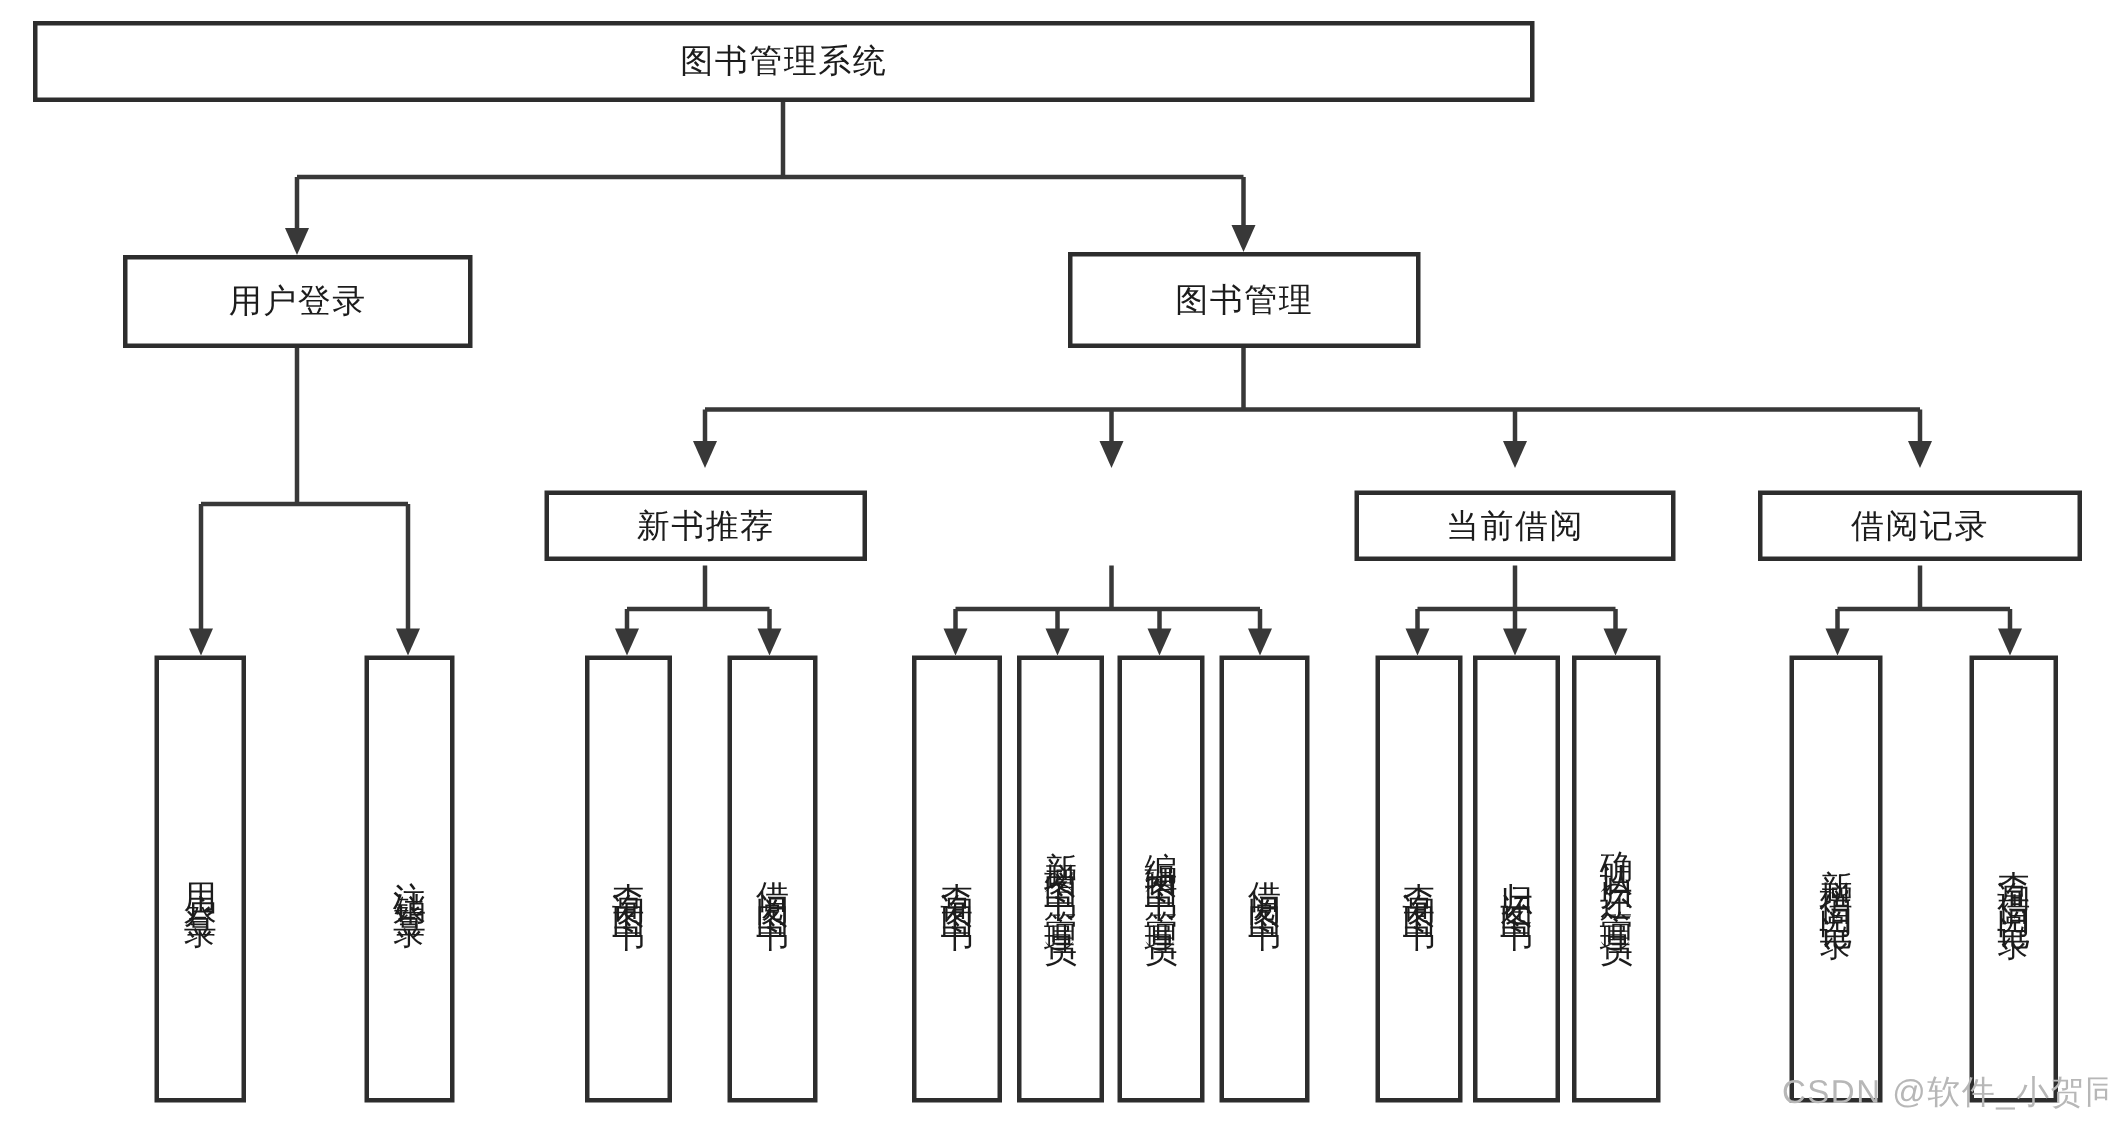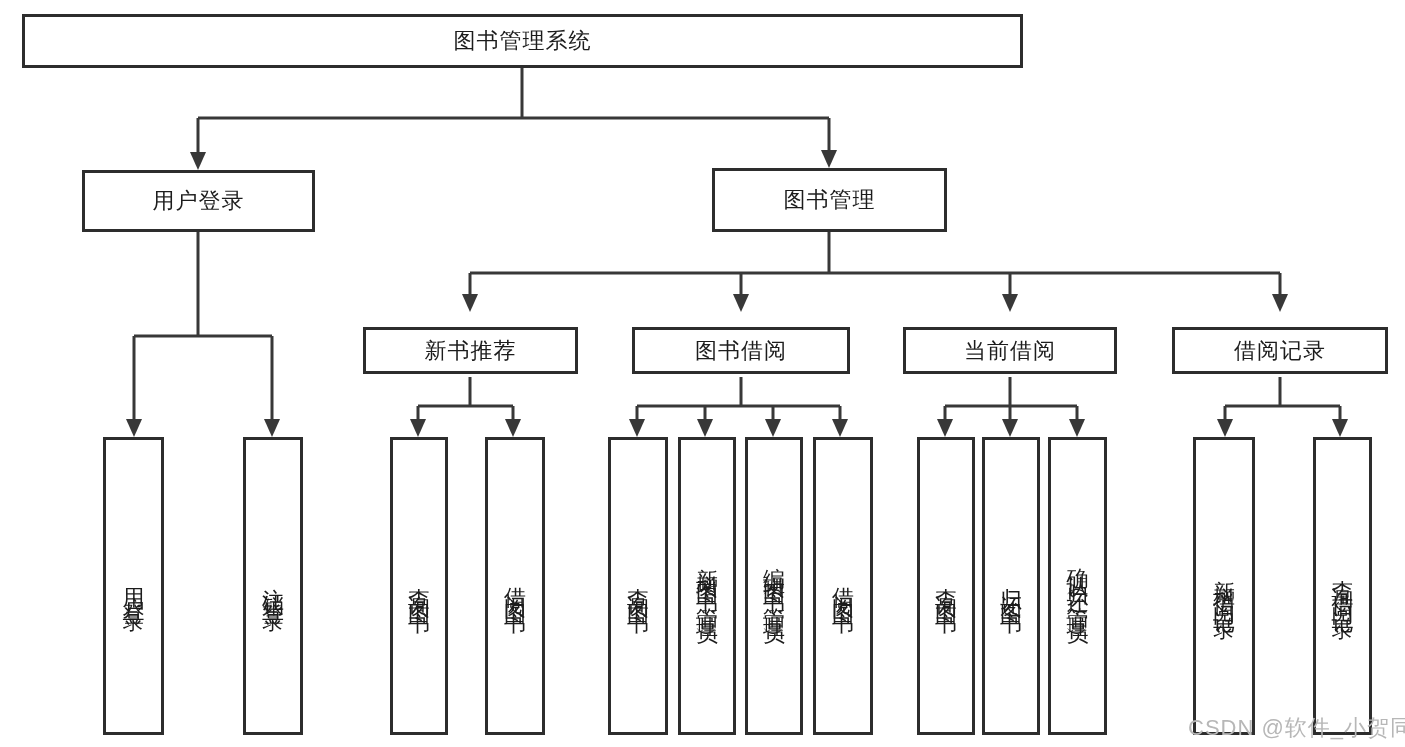--- a/index.html
+++ b/index.html
@@ -117,23 +117,20 @@
   <div class="box lv1-a">
     <span class="hlabel">用户登录</span>
   </div>
   <div class="box lv1-b">
     <span class="hlabel">图书管理</span>
   </div>
 
   <div class="box mid mid-1">
     <span class="hlabel">新书推荐</span>
   </div>
-  <div class="box mid mid-2">
-    <span class="hlabel">图书借阅</span>
-  </div>
   <div class="box mid mid-3">
     <span class="hlabel">当前借阅</span>
   </div>
   <div class="box mid mid-4">
     <span class="hlabel">借阅记录</span>
   </div>
 
   <div class="box leaf leaf-1">
     <span class="vlabel">用户登录</span>
   </div>

